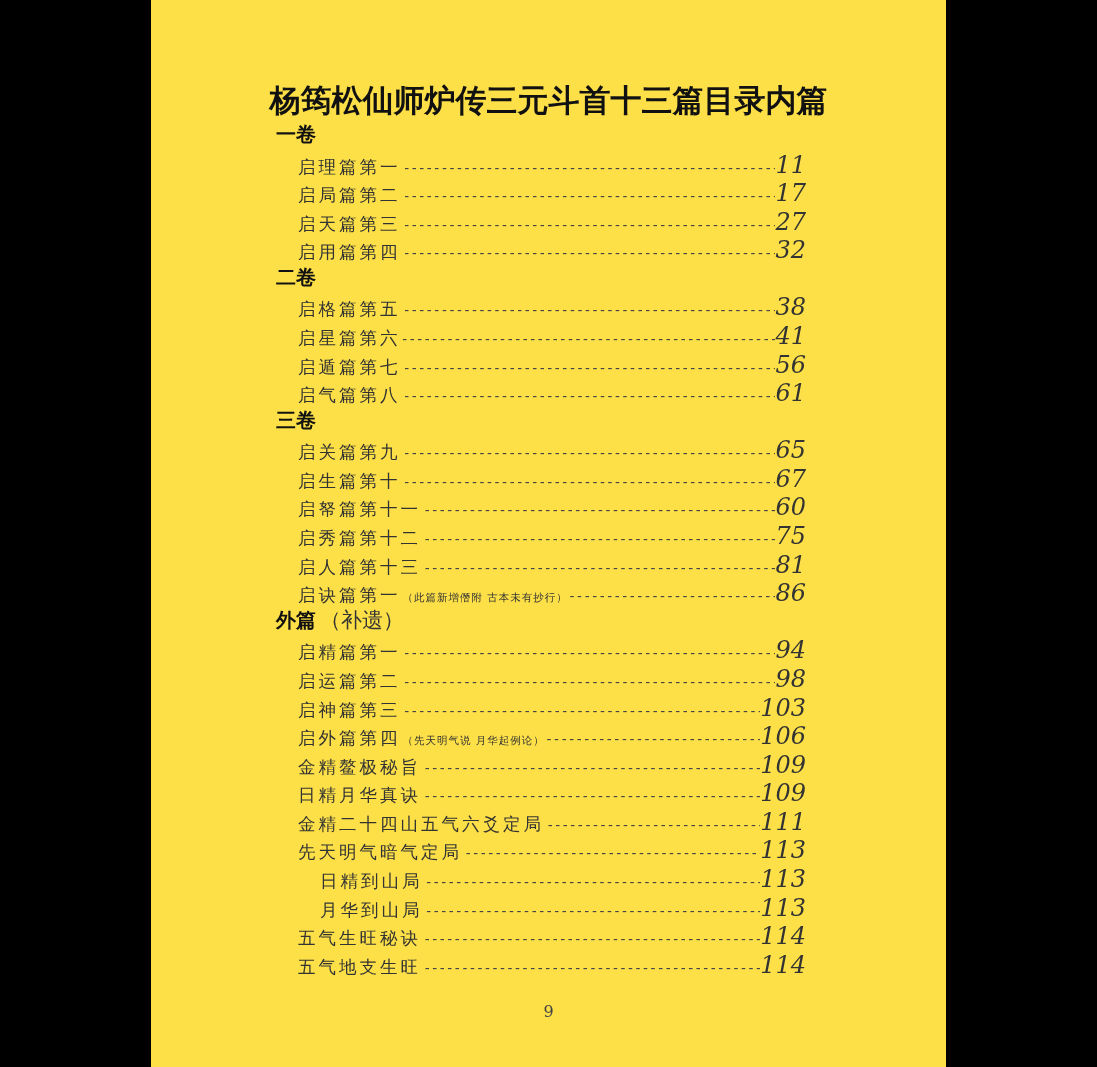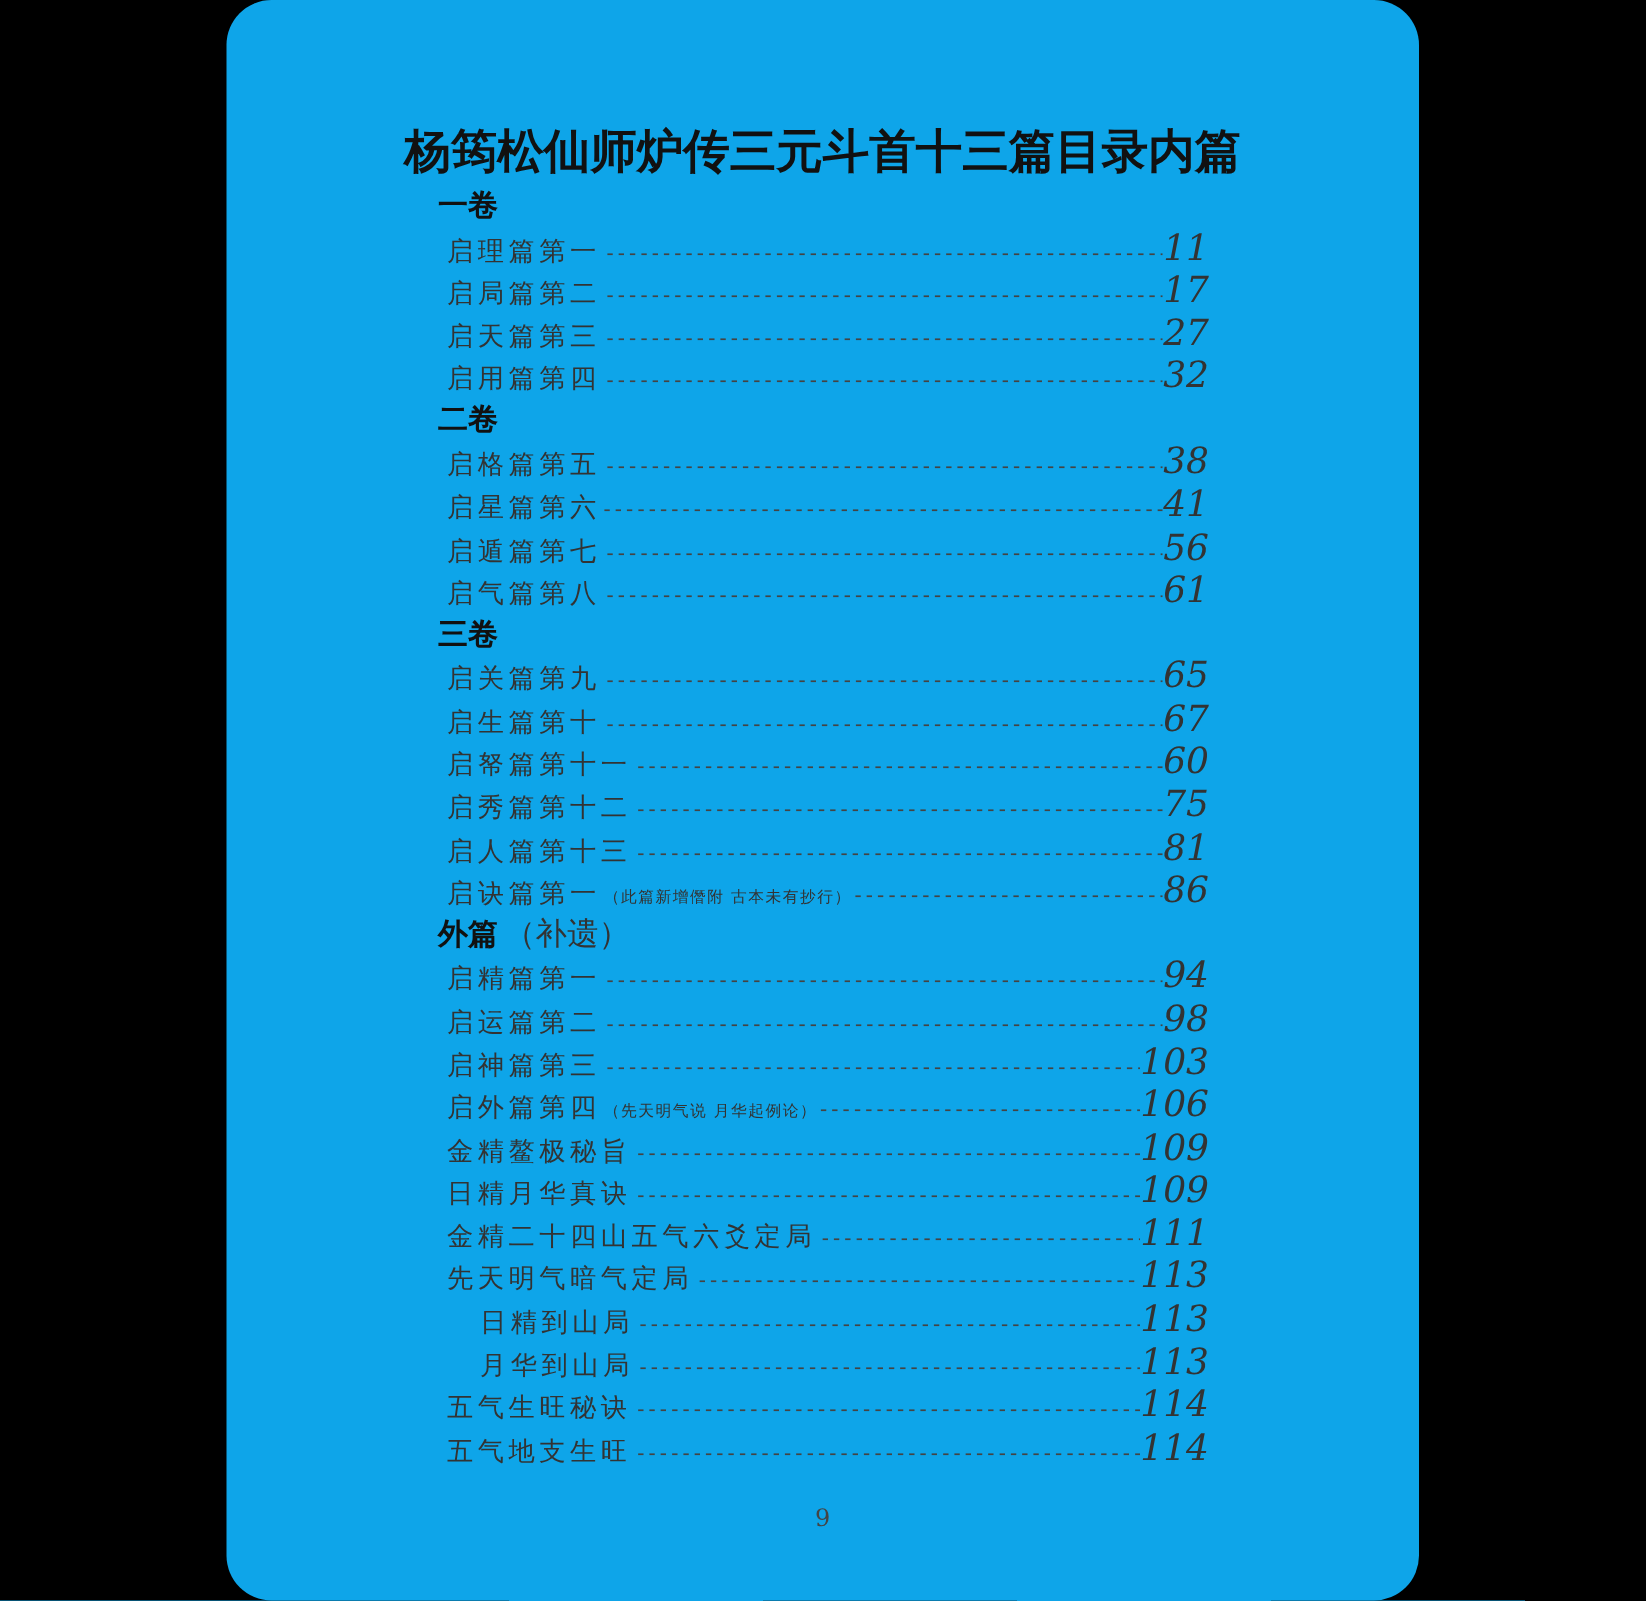--- a/index.html
+++ b/index.html
@@ -1,21 +1,21 @@
 <!DOCTYPE html>
 <html><head>
 <meta charset="utf-8">
 <style>
   html, body { margin:0; padding:0; }
   body { width:1097px; height:1067px; background:#000; position:relative; overflow:hidden; }
-  .page { position:absolute; left:151px; top:0; width:795px; height:1067px; background:#0ea5e9;border-radius:30px; }
+  .page { position:absolute; left:151px; top:0; width:795px; height:1067px; background:#fde047; }
   .title { position:absolute; left:0; width:795px; top:80px; text-align:center;
     font-family:"DejaVu Serif", serif; font-weight:bold; font-size:31px; color:#111; letter-spacing:0px; }
   .toc { position:absolute; left:125px; top:122px; width:530px; font-family:"DejaVu Serif", serif; color:#333; }
-  .vol { font-weight:bold; font-size:20px; color:#111; height:28.5px; line-height:28.5px; margin-left:16px; }
+  .vol { font-weight:bold; font-size:20px; color:#111; height:28.5px; line-height:28.5px; margin-left:0;font-family:Liberation Mono, monospace; }
   .vol .note { font-weight:normal; font-size:21px; color:#333; margin-left:4px; }
   .row { display:flex; align-items:baseline; height:28.6px; line-height:28.6px; font-size:17.5px;justify-content:flex-end; }
   .row .label { padding-left:22px; letter-spacing:3px; white-space:nowrap; }
   .row.indent .label { padding-left:44px; }
   .row .sub { font-size:10.5px; letter-spacing:1px; margin-left:2px; white-space:nowrap; }
   .row .leader { flex:1; overflow:hidden; white-space:nowrap; color:#444; font-family:"DejaVu Sans Mono", monospace; font-size:14px; letter-spacing:-0.9px; }
   .row .leader::before { content:"--------------------------------------------------------------------------------------------------------"; }
   .row .pg { white-space:nowrap; font-size:24px; color:#333;font-style:italic; }
   .pagenum { position:absolute; left:0; width:795px; top:1002px; text-align:center;
     font-family:"DejaVu Serif", serif; font-size:16px; color:#444; }

